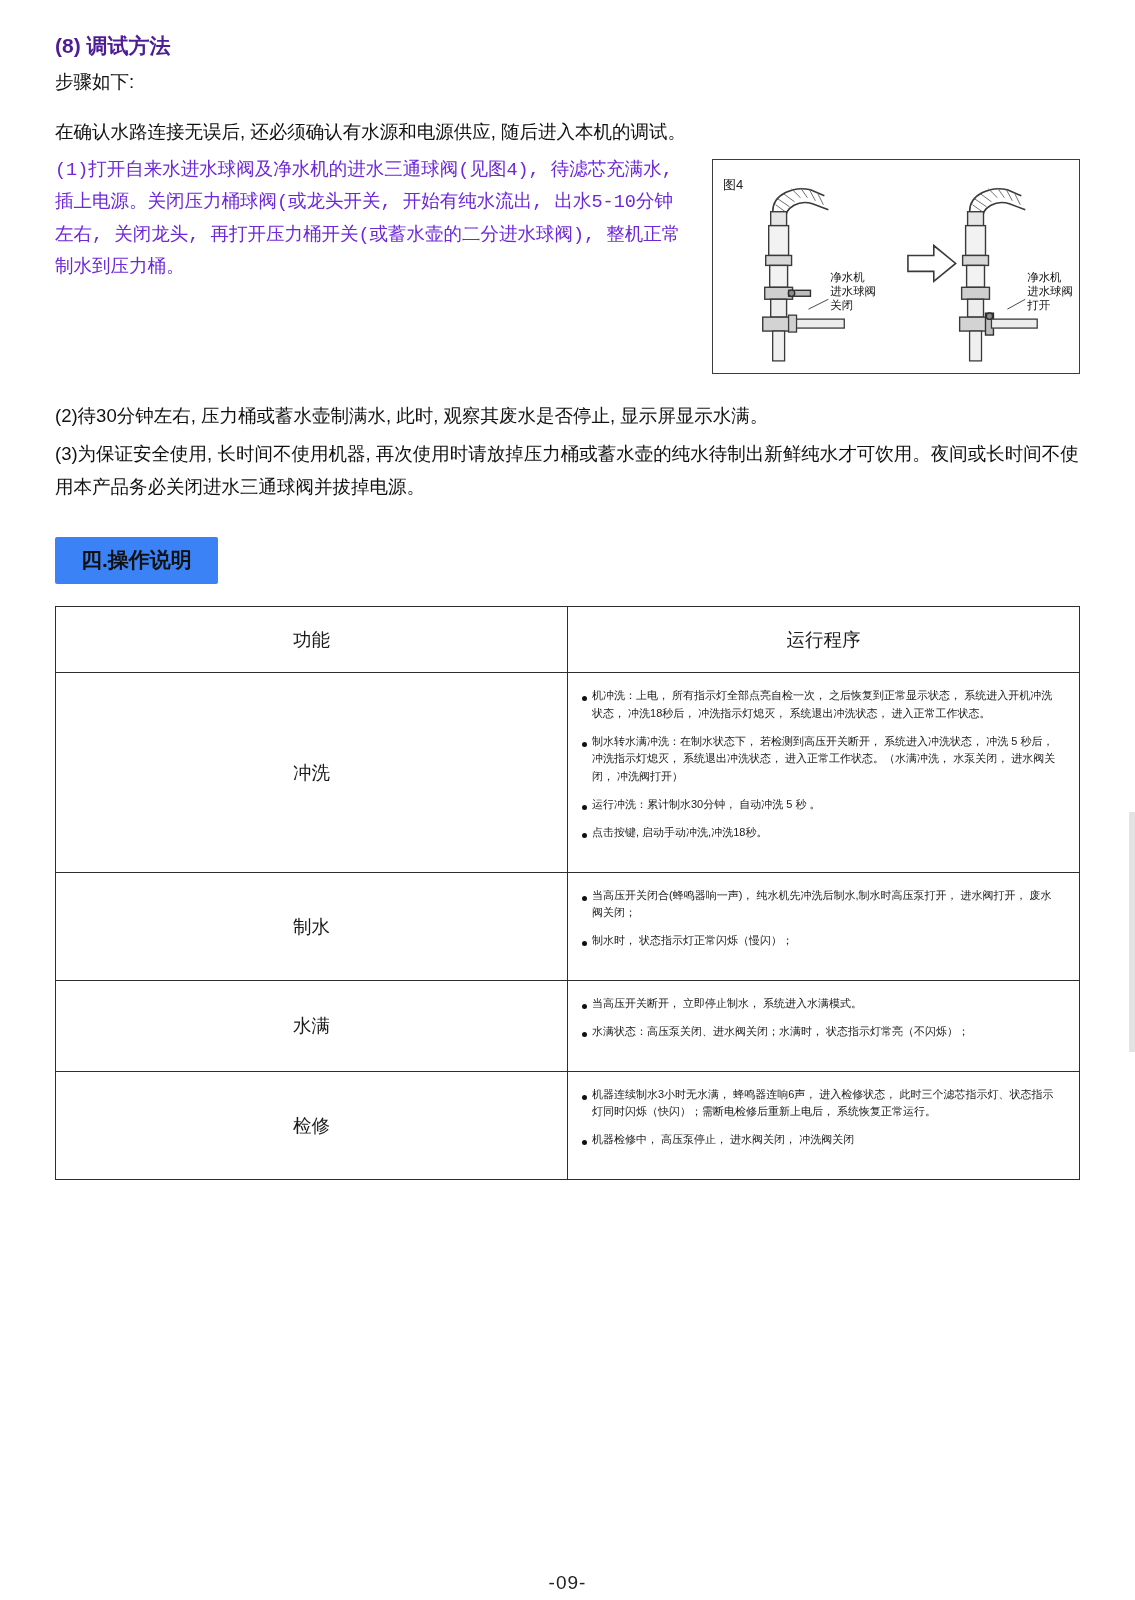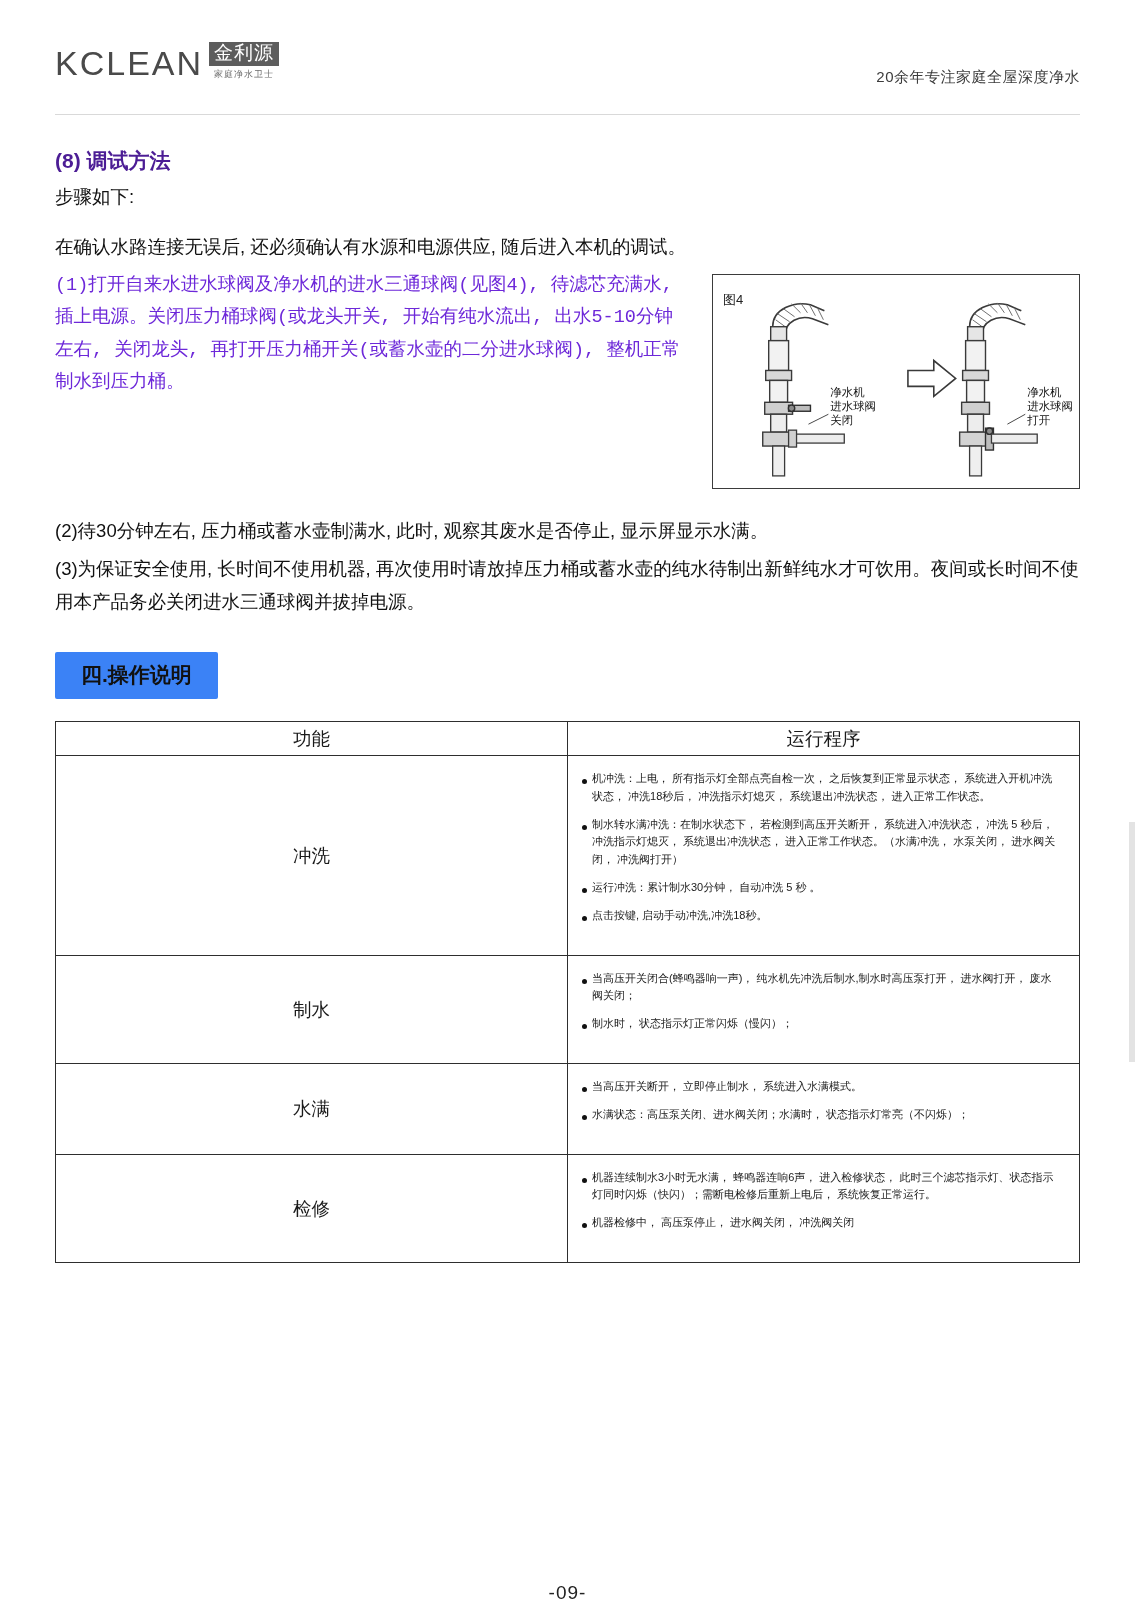--- a/index.html
+++ b/index.html
@@ -136,21 +136,21 @@
     margin-top: 22px;
     table-layout: fixed;
   }
   table.op th, table.op td {
     border: 1.2px solid #2e2e2e;
     vertical-align: middle;
   }
   table.op th {
     font-size: 18.5px;
     font-weight: normal;
-    padding: 4px 0;
+    padding: 20px 0;
     text-align: center;
   }
   td.fn {
     width: 205px;
     text-align: center;
     font-size: 18.5px;
     padding: 10px 4px;
   }
   td.proc {
     padding: 14px 18px 30px 14px;
@@ -191,30 +191,20 @@
     height: 240px;
     background: #e3e3e3;
   }
 </style>
 </head>
 <body>
 
 <div class="page">
 
   
-  <div class="header">
-    <div class="logo-wrap">
-      <span class="logo-text">KCLEAN</span>
-      <span class="logo-cn-block">
-        <span class="logo-cn">金利源</span>
-        <span class="logo-sub">家庭净水卫士</span>
-      </span>
-    </div>
-    <div class="header-slogan">20余年专注家庭全屋深度净水</div>
-  </div>
 
   
   <div class="sec-title">(8) 调试方法</div>
   <div class="para tight">步骤如下:</div>
   <div class="para">在确认水路连接无误后, 还必须确认有水源和电源供应, 随后进入本机的调试。</div>
 
   <div class="float-wrap clearfix">
     <div class="fig-box">
       <span class="fig-label">图4</span>
       <svg class="fig-svg" viewBox="0 0 368 215">

